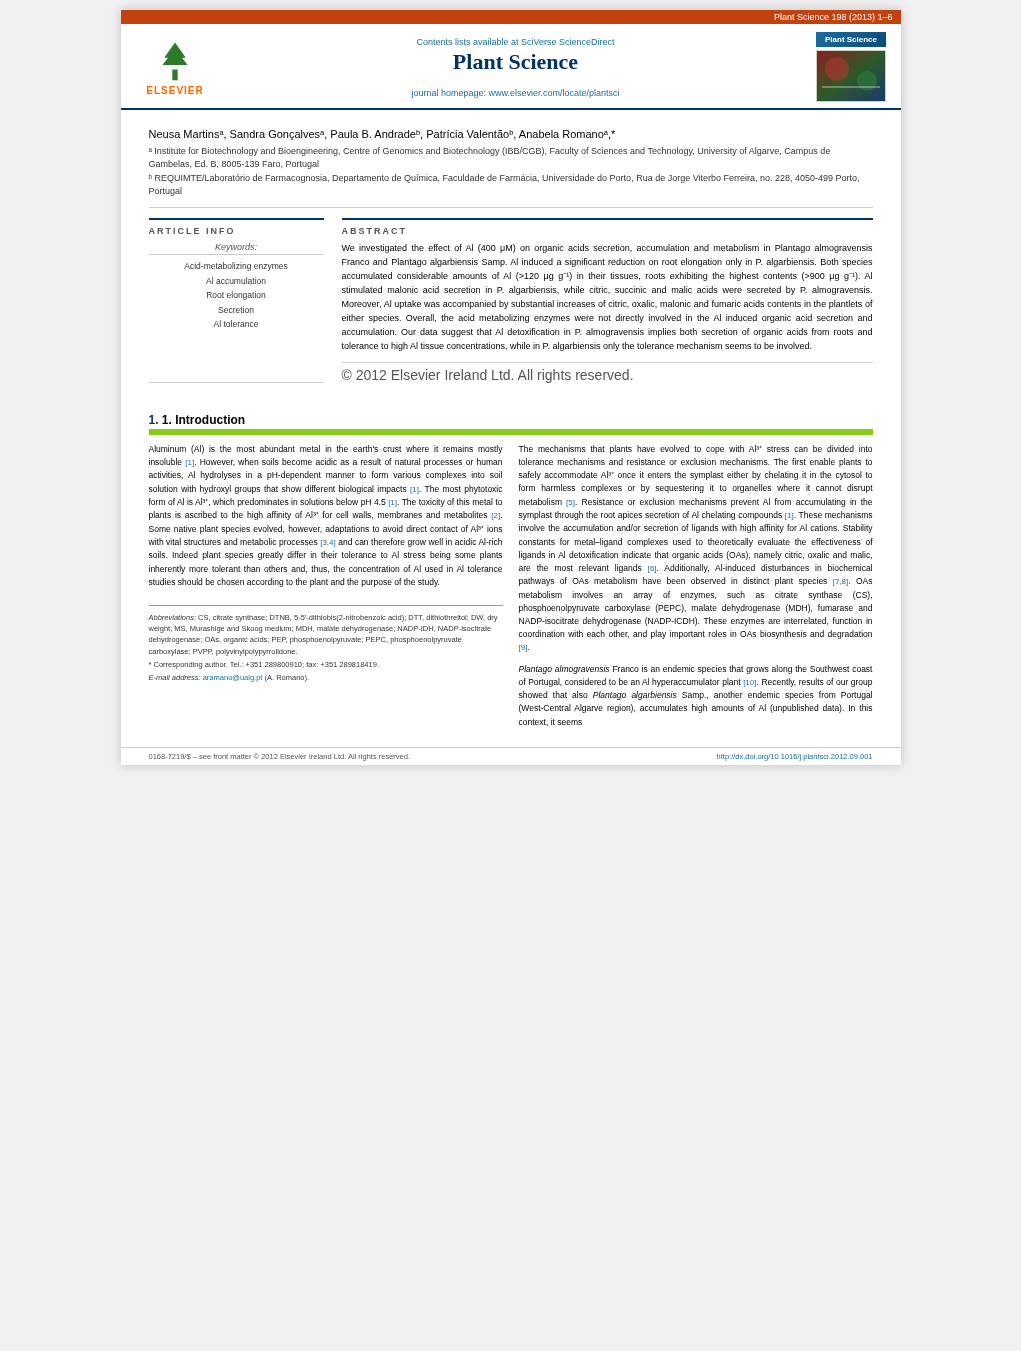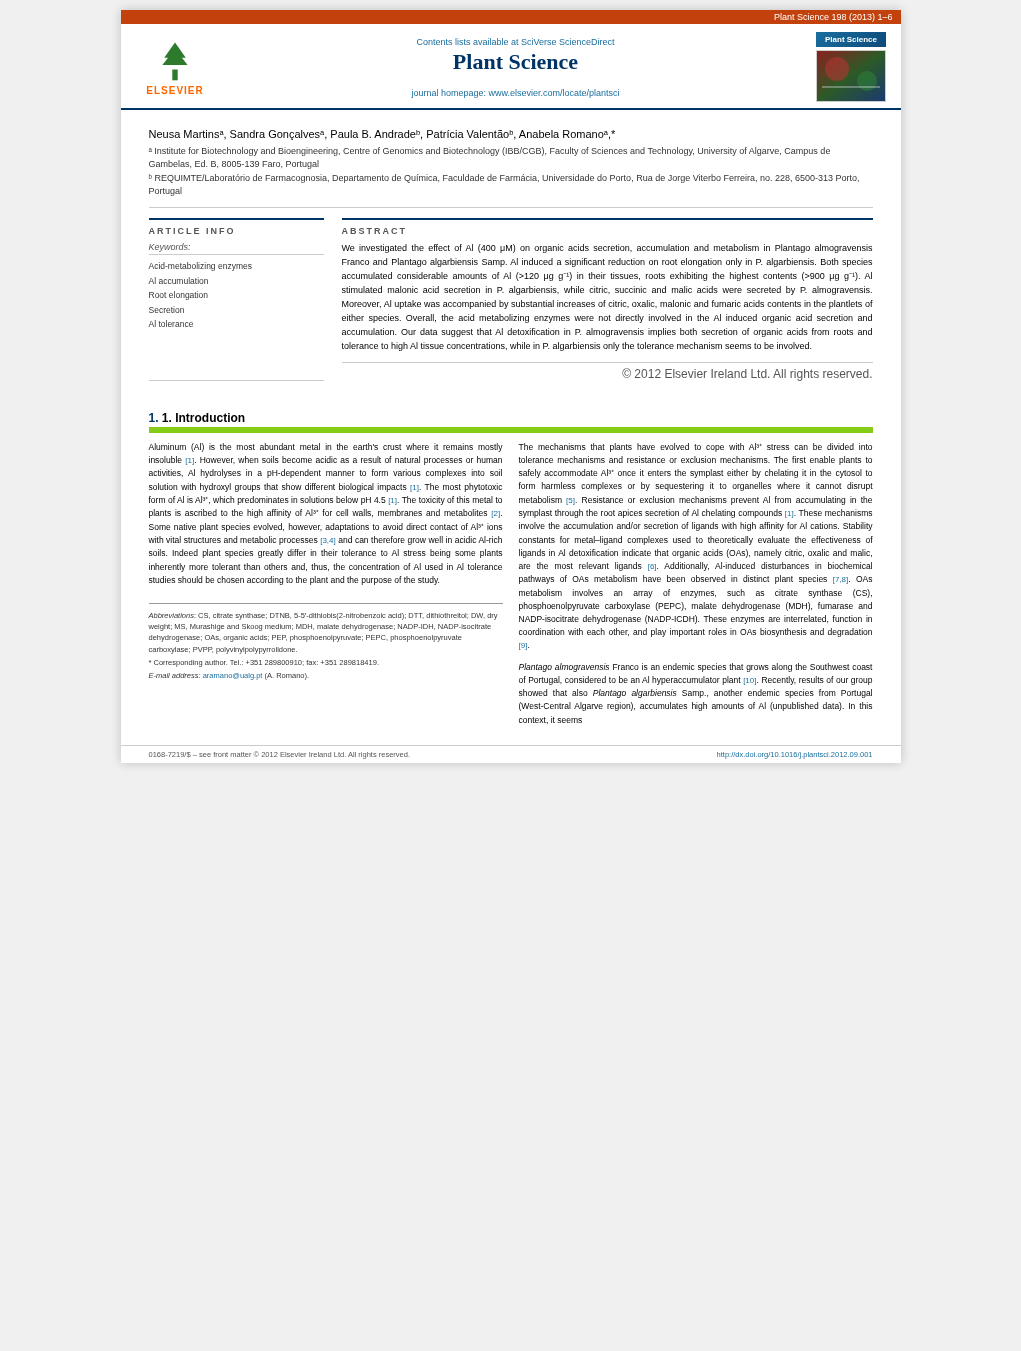--- a/index.html
+++ b/index.html
@@ -176,20 +176,21 @@
       margin-bottom: 4px;
       padding-bottom: 2px;
     }
     .article-info-row {
       font-size: 8.5px;
       color: #333;
       line-height: 1.6;
     }
     .keywords-block {
       margin-bottom: 24px;
+      text-align: center;
     }
     .keywords-title {
       font-size: 9px;
       font-style: italic;
       color: #555;
       border-bottom: 1px solid #ccc;
       margin-bottom: 4px;
       padding-bottom: 2px;
     }
     .keywords-list {
@@ -197,23 +198,22 @@
       color: #333;
       line-height: 1.7;
     }
     .abstract-text {
       font-size: 9px;
       color: #000;
       line-height: 1.55;
       text-align: justify;
     }
     .copyright-line {
-      font-size: 12px;
-      color: #555;
-      text-align: right;
+      font-size: 14px;
+      color: #555;
       margin-top: 8px;
       border-top: 1px solid #ccc;
       padding-top: 4px;
     }
 
     
     .main-content {
       padding: 0 28px 18px 28px;
     }
     .section-header {
@@ -332,21 +332,21 @@
           <circle cx="50" cy="30" r="10" fill="rgba(50,150,50,0.4)"></circle>
           <rect x="5" y="35" width="58" height="2" fill="rgba(255,255,255,0.3)"></rect>
         </svg>
       </div>
     </div>
   </div>
 
   <div class="article-body">
     <div class="article-authors">Neusa Martinsᵃ, Sandra Gonçalvesᵃ, Paula B. Andradeᵇ, Patrícia Valentãoᵇ, Anabela Romanoᵃ,*</div>
     <div class="article-affiliation">ᵃ Institute for Biotechnology and Bioengineering, Centre of Genomics and Biotechnology (IBB/CGB), Faculty of Sciences and Technology, University of Algarve, Campus de Gambelas, Ed. B, 8005-139 Faro, Portugal</div>
-    <div class="article-affiliation">ᵇ REQUIMTE/Laboratório de Farmacognosia, Departamento de Química, Faculdade de Farmácia, Universidade do Porto, Rua de Jorge Viterbo Ferreira, no. 228, 6500-313 Porto, Portugal</div>
+    <div class="article-affiliation">ᵇ REQUIMTE/Laboratório de Farmacognosia, Departamento de Química, Faculdade de Farmácia, Universidade do Porto, Rua de Jorge Viterbo Ferreira, no. 228, 4050-499 Porto, Portugal</div>
 
     <hr class="affil-divider">
 
     <div class="two-col">
 
       <div class="left-col">
         <div class="section-label">ARTICLE INFO</div>
 
 
         <div class="keywords-block">

